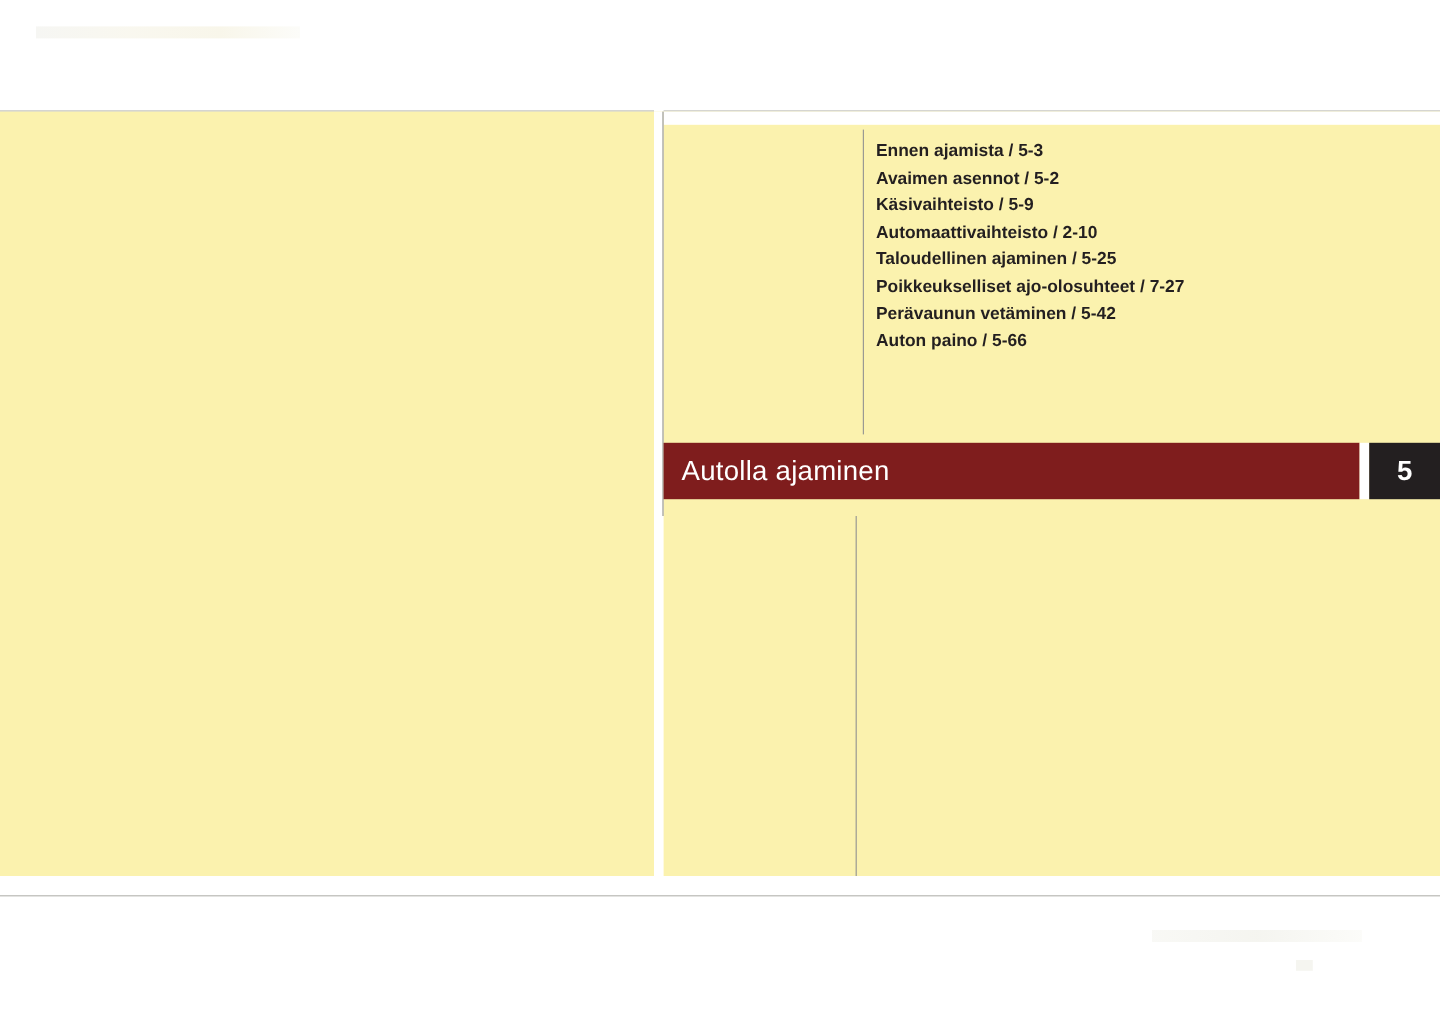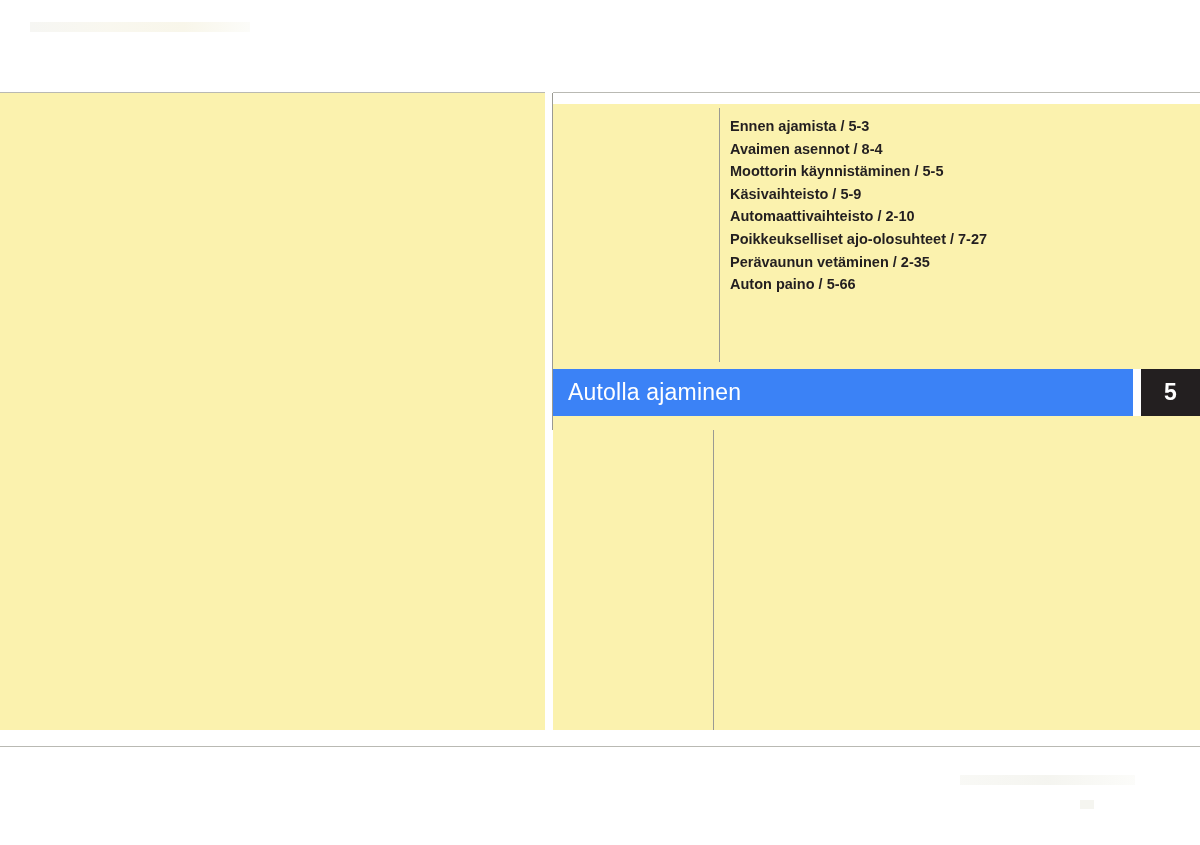--- a/index.html
+++ b/index.html
@@ -111,21 +111,21 @@
     white-space: nowrap;
   }
 
   
   .chapter-bar {
     position: absolute;
     left: 553px;
     top: 369px;
     width: 580px;
     height: 47px;
-    background: #3b82f6;
+    background: #7f1d1d;
     display: flex;
     align-items: center;
   }
   .chapter-title {
     color: #ffffff;
     font-size: 23px;
     font-weight: normal;
     letter-spacing: .2px;
     padding-left: 15px;
   }
@@ -188,26 +188,26 @@
   <div class="yellow-left"></div>
   <div class="white-gutter"></div>
   <div class="right-top-white"></div>
 
   <div class="vline vline-left-col"></div>
   <div class="vline vline-list"></div>
   <div class="vline vline-lower"></div>
 
   <div class="toc">
     <div class="toc-item">Ennen ajamista / 5-3</div>
-    <div class="toc-item">Avaimen asennot / 8-4</div>
-    <div class="toc-item">Moottorin käynnistäminen / 5-5</div>
+    <div class="toc-item">Avaimen asennot / 5-2</div>
     <div class="toc-item">Käsivaihteisto / 5-9</div>
     <div class="toc-item">Automaattivaihteisto / 2-10</div>
+    <div class="toc-item">Taloudellinen ajaminen / 5-25</div>
     <div class="toc-item">Poikkeukselliset ajo-olosuhteet / 7-27</div>
-    <div class="toc-item">Perävaunun vetäminen / 2-35</div>
+    <div class="toc-item">Perävaunun vetäminen / 5-42</div>
     <div class="toc-item">Auton paino / 5-66</div>
   </div>
 
   <div class="chapter-bar">
     <span class="chapter-title">Autolla ajaminen</span>
   </div>
   <div class="bar-gap"></div>
   <div class="chapter-number-box">
     <span class="chapter-number">5</span>
   </div>

